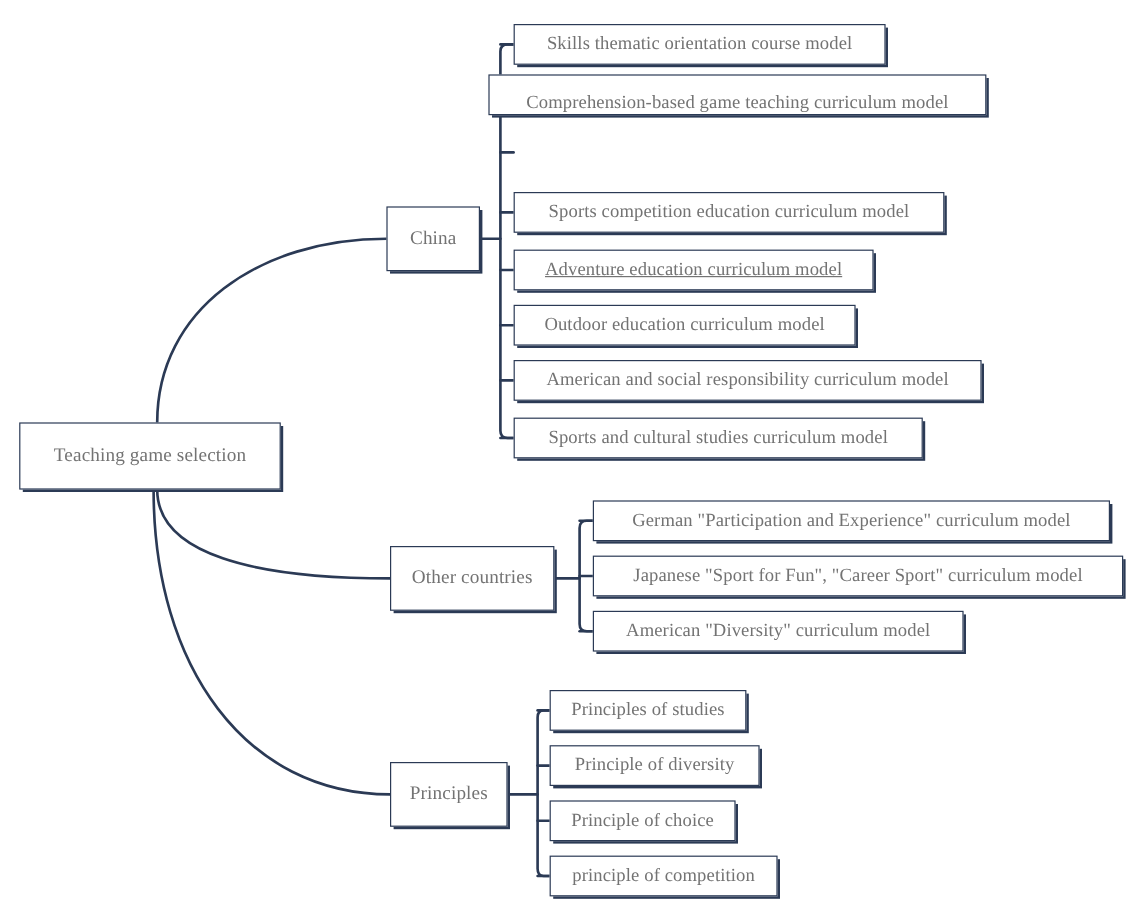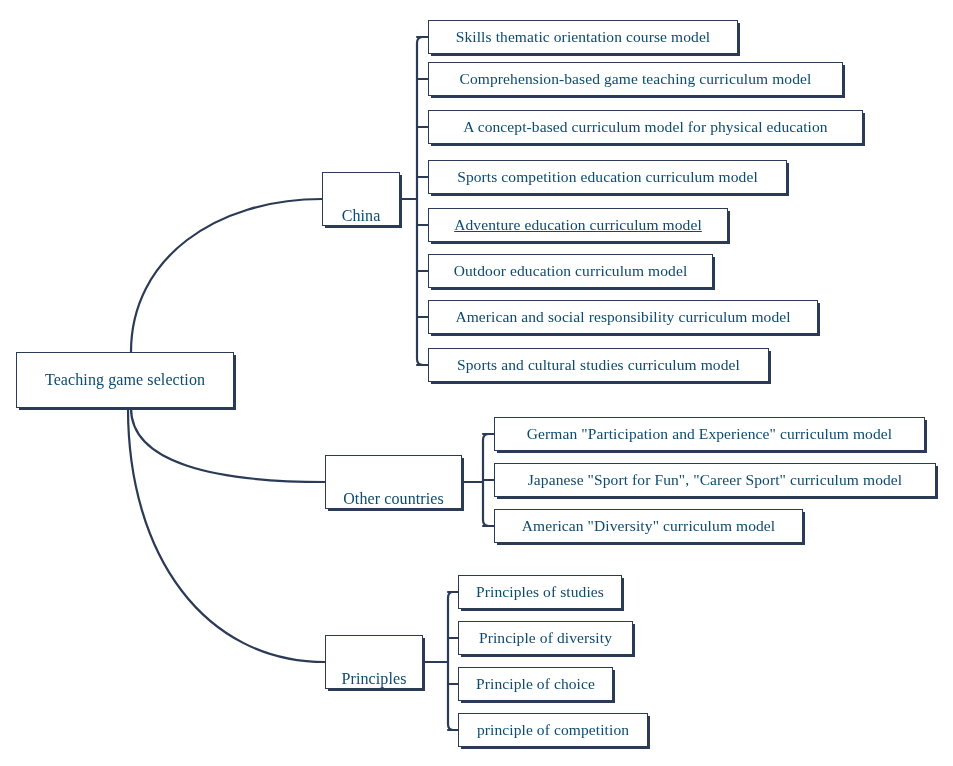--- a/index.html
+++ b/index.html
@@ -28,32 +28,31 @@
   }
   .node {
     position: absolute;
     box-sizing: border-box;
     background: #ffffff;
     border: 1.6px solid #2b3a55;
     box-shadow: 2.5px 2.5px 0 -0.5px #2b3a55;
     display: flex;
     align-items: center;
     justify-content: center;
-    color: #0c4a6e;
+    color: #737373;
     font-size: 15.5px;
     line-height: 1.15;
     white-space: nowrap;
     letter-spacing: 0.1px;
   }
   .node.root {
     font-size: 16px;
   }
   .node.branch {
     font-size: 16px;
-    align-items: flex-end;
   }
   .node.leaf {
     font-size: 15.5px;
     padding: 0 14px;
   }
 </style>
 </head>
 <body>
 
 <div id="canvas">
@@ -97,25 +96,22 @@
     <span>Teaching game selection</span>
   </div>
 
   <div class="node branch" style="left:322px; top:172px; width:78px; height:54px;">
     <span>China</span>
   </div>
 
   <div class="node leaf" style="left:428px; top:20px; width:310px; height:34px;">
     <span>Skills thematic orientation course model</span>
   </div>
-  <div class="node leaf" style="left:428px; top:62px; width:415px; height:34px;">
+  <div class="node leaf" style="left:407px; top:62px; width:415px; height:34px;align-items:flex-end;">
     <span>Comprehension-based game teaching curriculum model</span>
-  </div>
-  <div class="node leaf" style="left:428px; top:110px; width:435px; height:34px;">
-    <span>A concept-based curriculum model for physical education</span>
   </div>
   <div class="node leaf" style="left:428px; top:160px; width:359px; height:34px;">
     <span>Sports competition education curriculum model</span>
   </div>
   <div class="node leaf" style="left:428px; top:208px; width:300px; height:34px;text-decoration:underline;">
     <span>Adventure education curriculum model</span>
   </div>
   <div class="node leaf" style="left:428px; top:254px; width:285px; height:34px;">
     <span>Outdoor education curriculum model</span>
   </div>

